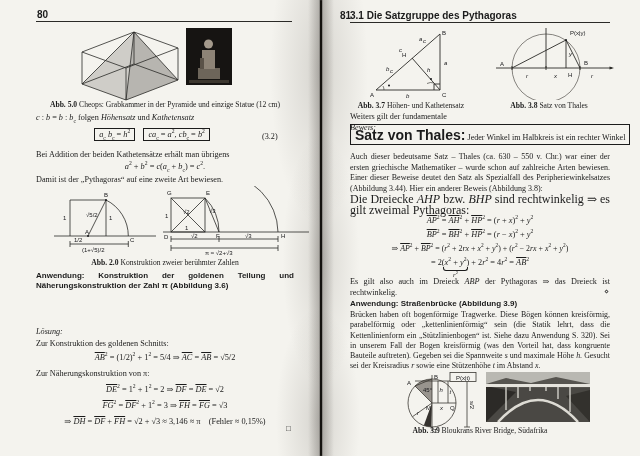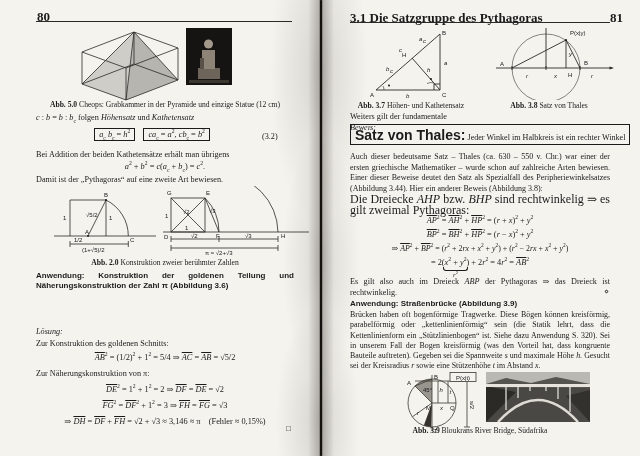--- a/index.html
+++ b/index.html
@@ -8,21 +8,21 @@
     background:
       radial-gradient(70px 220px at 319px 70px, rgba(110,105,98,.22), transparent 70%),
       radial-gradient(55px 180px at 321px 260px, rgba(110,105,98,.20), transparent 70%),
       radial-gradient(60px 160px at 318px 420px, rgba(110,105,98,.22), transparent 70%),
       #f4f3ee;}
   .gutter{position:absolute;left:308px;top:0;width:26px;height:456px;
     background:linear-gradient(90deg, rgba(60,55,50,0) 0%, rgba(60,55,50,.28) 42%, rgba(20,18,16,.85) 50%, rgba(60,55,50,.28) 58%, rgba(60,55,50,0) 100%);}
   .gutter-line{position:absolute;left:320px;top:0;width:2px;height:456px;background:#14120f;border-radius:2px}
   .t{position:absolute;font-size:8.2px;line-height:10.6px}
   .just{text-align:justify}
-  .hdr{position:absolute;font-family:Liberation Serif, serif;font-weight:bold;font-size:13px}
+  .hdr{position:absolute;font-family:Liberation Sans, sans-serif;font-weight:bold;font-size:10px}
   .rule{position:absolute;border-top:1px solid #2b2a27;height:0}
   .bsans{font-family:"Liberation Sans","DejaVu Sans",sans-serif;font-weight:bold;font-size:8px;line-height:10.4px;text-align:justify}
   .cap{position:absolute;font-size:7.6px;text-align:center}
   .cap b{font-weight:bold}
   .eq{position:absolute;text-align:center;font-size:8.3px}
   .ov{font-style:italic;text-decoration:overline}
   sup{font-size:.68em;vertical-align:super;line-height:0}
   sub{font-size:.68em;vertical-align:sub;line-height:0}
   .frac{display:inline-flex;flex-direction:column;vertical-align:-0.45em;font-size:.78em;line-height:1.05;text-align:center}
   .frac>span:first-child{border-bottom:.7px solid #1b1b1b;padding:0 1px}
@@ -156,21 +156,21 @@
   <div class="t" style="left:36px;top:327px"><i>Lösung:</i></div>
   <div class="t" style="left:36px;top:339px;width:258px">Zur Konstruktion des goldenen Schnitts:</div>
   <div class="eq" style="left:36px;top:352px;width:258px"><span class="ov">AB</span><sup>2</sup> = (1/2)<sup>2</sup> + 1<sup>2</sup> = 5/4 ⇒ <span class="ov">AC</span> = <span class="ov">AB</span> = √5/2</div>
   <div class="t" style="left:36px;top:369px;width:258px">Zur Näherungskonstruktion von π:</div>
   <div class="eq" style="left:36px;top:384px;width:258px"><span class="ov">DE</span><sup>2</sup> = 1<sup>2</sup> + 1<sup>2</sup> = 2 ⇒ <span class="ov">DF</span> = <span class="ov">DE</span> = √2</div>
   <div class="eq" style="left:36px;top:400px;width:258px"><span class="ov">FG</span><sup>2</sup> = <span class="ov">DF</span><sup>2</sup> + 1<sup>2</sup> = 3 ⇒ <span class="ov">FH</span> = <span class="ov">FG</span> = √3</div>
   <div class="eq" style="left:36px;top:416px;width:258px">⇒ <span class="ov">DH</span> = <span class="ov">DF</span> + <span class="ov">FH</span> = √2 + √3 ≈ 3,146 ≈ π  (Fehler ≈ 0,15%)</div>
   <div class="endsym" style="left:286px;top:424px">□</div>
 
   <div class="hdr" style="left:350px;top:10px">3.1 Die Satzgruppe des Pythagoras</div>
-  <div class="hdr" style="left:363px;top:10px;width:260px;text-align:right">81</div>
+  <div class="hdr" style="left:340px;top:10px;width:260px;">81</div>
   <div class="rule" style="left:350px;top:22px;width:260px"></div>
 
   <svg style="left:368px;top:26px" width="92" height="74" viewBox="0 0 92 74">
     <g stroke="#2a2a27" stroke-width="0.9" fill="none">
       <polygon points="8,64 72,64 72,8"></polygon>
       <line x1="72" y1="64" x2="44" y2="32"></line>
       <polyline points="72,58 66,58 66,64"></polyline>
     </g>
     <circle cx="21" cy="59.5" r="1" fill="#17171a"></circle>
     <circle cx="63" cy="53" r="1" fill="#17171a"></circle>

